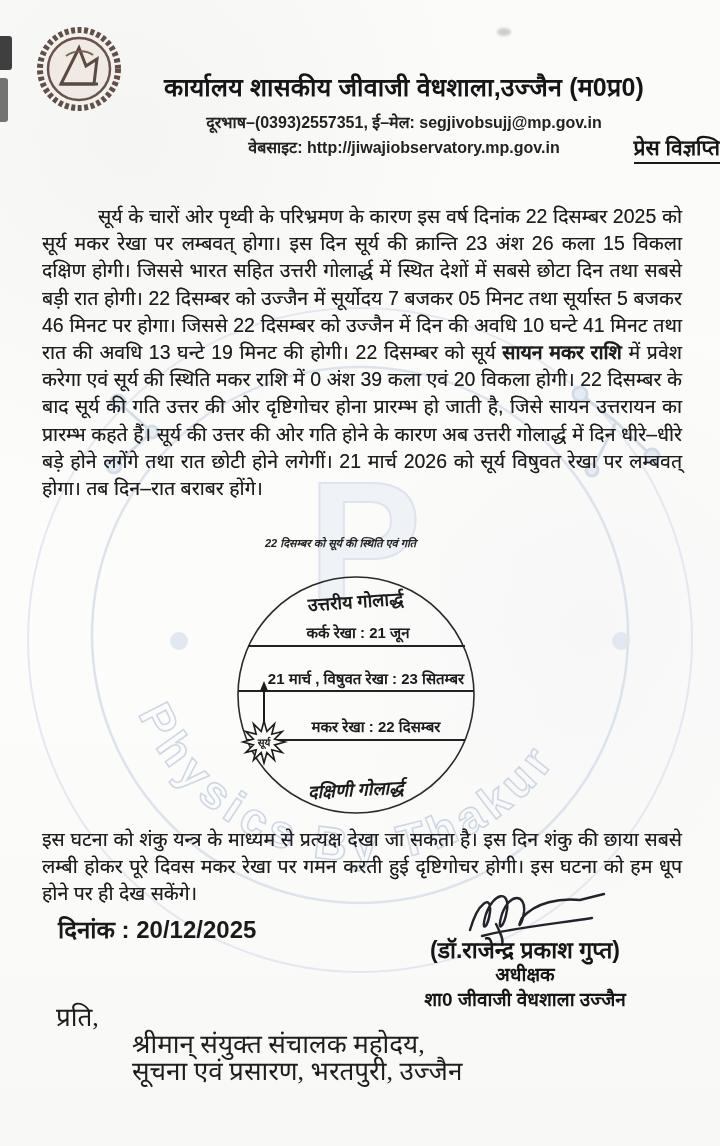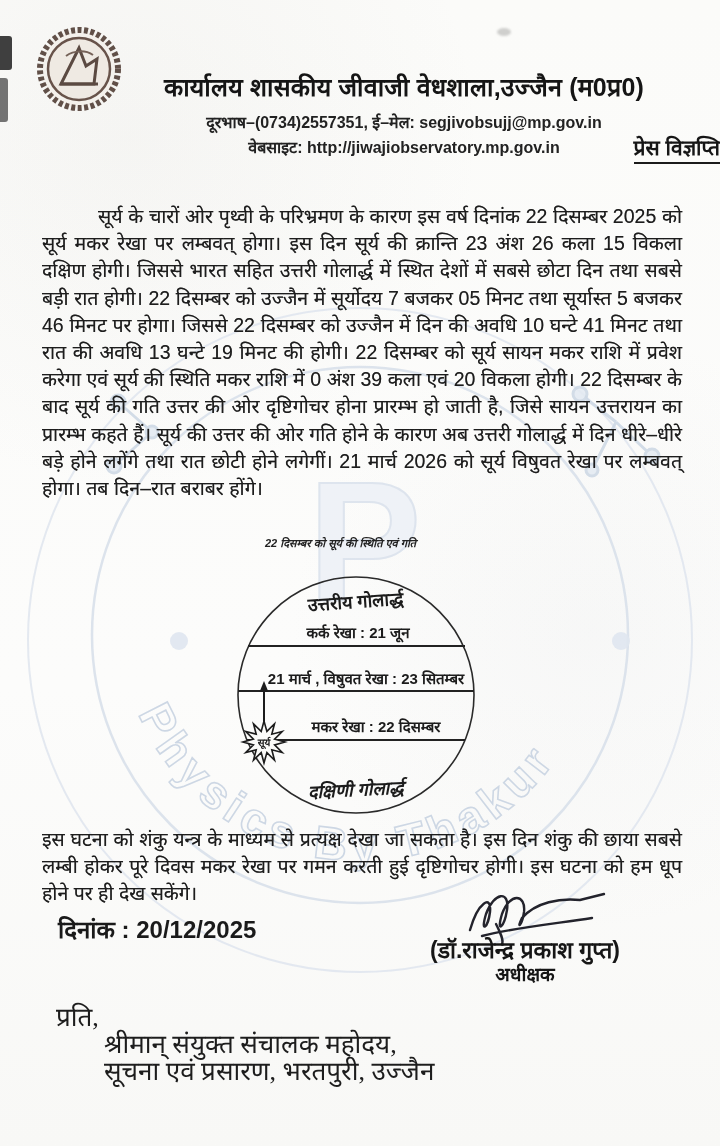--- a/index.html
+++ b/index.html
@@ -33,36 +33,36 @@
   .contact-line{font-size:16px;font-weight:bold;margin-top:8px;color:#222;}
   .website-line{font-size:16px;font-weight:bold;margin-top:3px;color:#222;}
 
   .press-label-row{position:absolute;left:0;top:133px;width:720px;text-align:right;}
   .press-label{display:inline-block;font-size:21px;font-weight:bold;border-bottom:2px solid #1b1b1b;padding-bottom:1px;color:#161616;}
   .headline{position:absolute;left:0;top:167px;width:720px;text-align:center;font-size:22px;font-weight:bold;color:#141414;}
 
   .para{position:absolute;left:42px;width:640px;font-size:19.5px;line-height:27.2px;text-align:justify;color:#1d1d1d;text-shadow:0 0 .4px rgba(20,20,20,.55);}
   .para1{top:203px;text-indent:56px;}
   .para2{top:826px;}
-  .bold-run{font-weight:normal;}
+  .bold-run{font-weight:bold;}
 
   .diagram-caption{position:absolute;left:265px;top:533px;width:232px;font-size:11px;font-weight:bold;font-style:italic;line-height:20px;color:#222;}
   .diagram-svg{position:absolute;left:180px;top:528px;}
   .diagram-svg text{font-family:"Liberation Sans", sans-serif;fill:#1c1c1c;}
 
   .date-line{position:absolute;left:58px;top:912px;font-size:24px;font-weight:bold;color:#1a1a1a;}
   .sig-scribble{position:absolute;left:452px;top:884px;}
   .sig-block{position:absolute;left:370px;top:938px;width:310px;text-align:center;font-weight:bold;color:#161616;}
   .sig-name{font-size:23px;line-height:25px;}
   .sig-title{font-size:19px;line-height:24px;}
   .sig-org{font-size:19px;line-height:25px;}
 
   .copy-block{position:absolute;left:56px;top:1004px;width:420px;font-size:26px;line-height:27px;color:#1d1d1d;font-family:Liberation Serif, serif;}
   .copy-label{display:block;}
-  .copy-lines{margin-left:48px;}
+  .copy-lines{margin-left:76px;}
 
   
   .wm-svg text{font-family:"Liberation Sans", sans-serif;}
 </style>
 </head>
 <body>
 
 <div class="page">
 
   <div class="layer watermark">
@@ -111,21 +111,21 @@
         <circle cx="43" cy="43" r="39" fill="#f4f1ec" stroke="#55423a" stroke-width="6" stroke-dasharray="4 2.5"></circle>
         <circle cx="43" cy="43" r="31" fill="#efe9e2" stroke="#5c463c" stroke-width="2.5"></circle>
         <path d="M25 58 L43 22 L50 40 L61 33 L58 58 Z" fill="none" stroke="#4e3c33" stroke-width="3"></path>
         <line x1="24" y1="58" x2="62" y2="58" stroke="#4e3c33" stroke-width="3"></line>
         <path d="M30 30 C38 24, 50 24, 57 29" fill="none" stroke="#6b564b" stroke-width="2"></path>
       </svg>
     </div>
 
     <div class="header-text">
       <div class="org-name">कार्यालय शासकीय जीवाजी वेधशाला,उज्जैन (म0प्र0)</div>
-      <div class="contact-line">दूरभाष–(0734)2557351, ई–मेल: segjivobsujj@mp.gov.in</div>
+      <div class="contact-line">दूरभाष–(0393)2557351, ई–मेल: segjivobsujj@mp.gov.in</div>
       <div class="website-line">वेबसाइट: http://jiwajiobservatory.mp.gov.in</div>
     </div>
 
     <div class="press-label-row">
       <span class="press-label">प्रेस विज्ञप्ति</span>
     </div>
 
 
     <div class="para para1"><span>सूर्य के चारों ओर पृथ्वी के परिभ्रमण के कारण इस वर्ष दिनांक 22 दिसम्बर 2025 को सूर्य मकर रेखा पर लम्बवत् होगा। इस दिन सूर्य की क्रान्ति 23 अंश 26 कला 15 विकला दक्षिण होगी। जिससे भारत सहित उत्तरी गोलार्द्ध में स्थित देशों में सबसे छोटा दिन तथा सबसे बड़ी रात होगी। 22 दिसम्बर को उज्जैन में सूर्योदय 7 बजकर 05 मिनट तथा सूर्यास्त 5 बजकर 46 मिनट पर होगा। जिससे 22 दिसम्बर को उज्जैन में दिन की अवधि 10 घन्टे 41 मिनट तथा रात की अवधि 13 घन्टे 19 मिनट की होगी। 22 दिसम्बर को सूर्य </span><span class="bold-run">सायन मकर राशि</span><span> में प्रवेश करेगा एवं सूर्य की स्थिति मकर राशि में 0 अंश 39 कला एवं 20 विकला होगी। 22 दिसम्बर के बाद सूर्य की गति उत्तर की ओर दृष्टिगोचर होना प्रारम्भ हो जाती है, जिसे सायन उत्तरायन का प्रारम्भ कहते हैं। सूर्य की उत्तर की ओर गति होने के कारण अब उत्तरी गोलार्द्ध में दिन धीरे–धीरे बड़े होने लगेंगे तथा रात छोटी होने लगेगीं। 21 मार्च 2026 को सूर्य विषुवत रेखा पर लम्बवत् होगा। तब दिन–रात बराबर होंगे।</span></div>
 
@@ -159,20 +159,21 @@
         <path d="M18 46 C 26 18, 40 10, 38 28 C 36 44, 28 50, 34 30 C 42 8, 58 6, 55 26 C 52 44, 44 50, 50 30 C 58 8, 74 10, 72 28 C 70 42, 64 46, 70 34"></path>
         <path d="M70 34 C 84 18, 108 14, 128 16 L 152 10"></path>
         <path d="M30 52 C 60 44, 100 40, 140 34"></path>
         <path d="M44 40 C 48 48, 52 56, 50 60"></path>
       </g>
     </svg>
 
     <div class="sig-block">
       <div class="sig-name">(डॉ.राजेन्द्र प्रकाश गुप्त)</div>
       <div class="sig-title">अधीक्षक</div>
+      <div class="sig-org">शा0 जीवाजी वेधशाला उज्जैन</div>
     </div>
 
     <div class="copy-block">
       <span class="copy-label">प्रति,</span>
       <div class="copy-lines">
         <div>श्रीमान् संयुक्त संचालक महोदय,</div>
         <div>सूचना एवं प्रसारण, भरतपुरी, उज्जैन</div>
       </div>
     </div>
 

